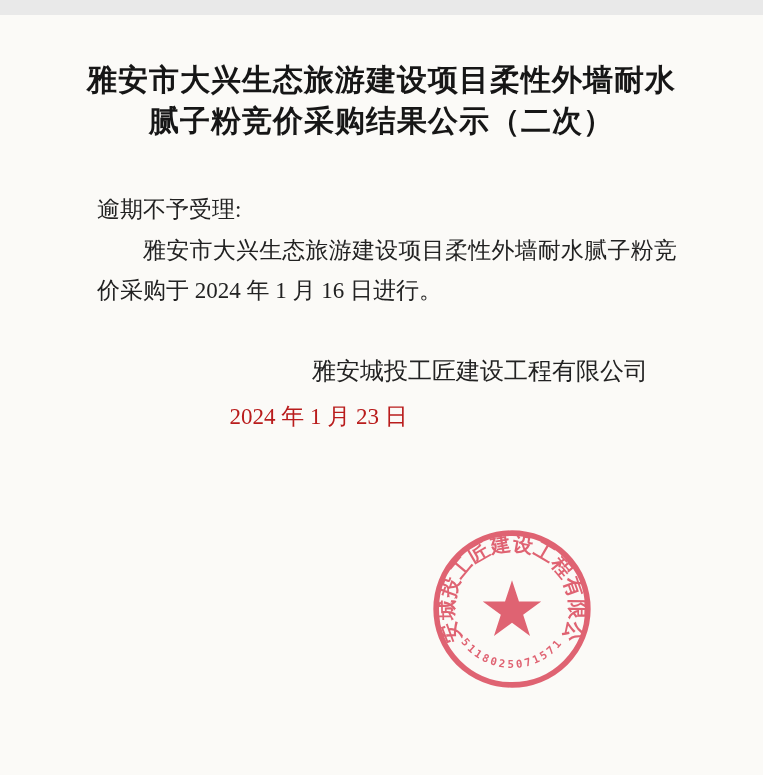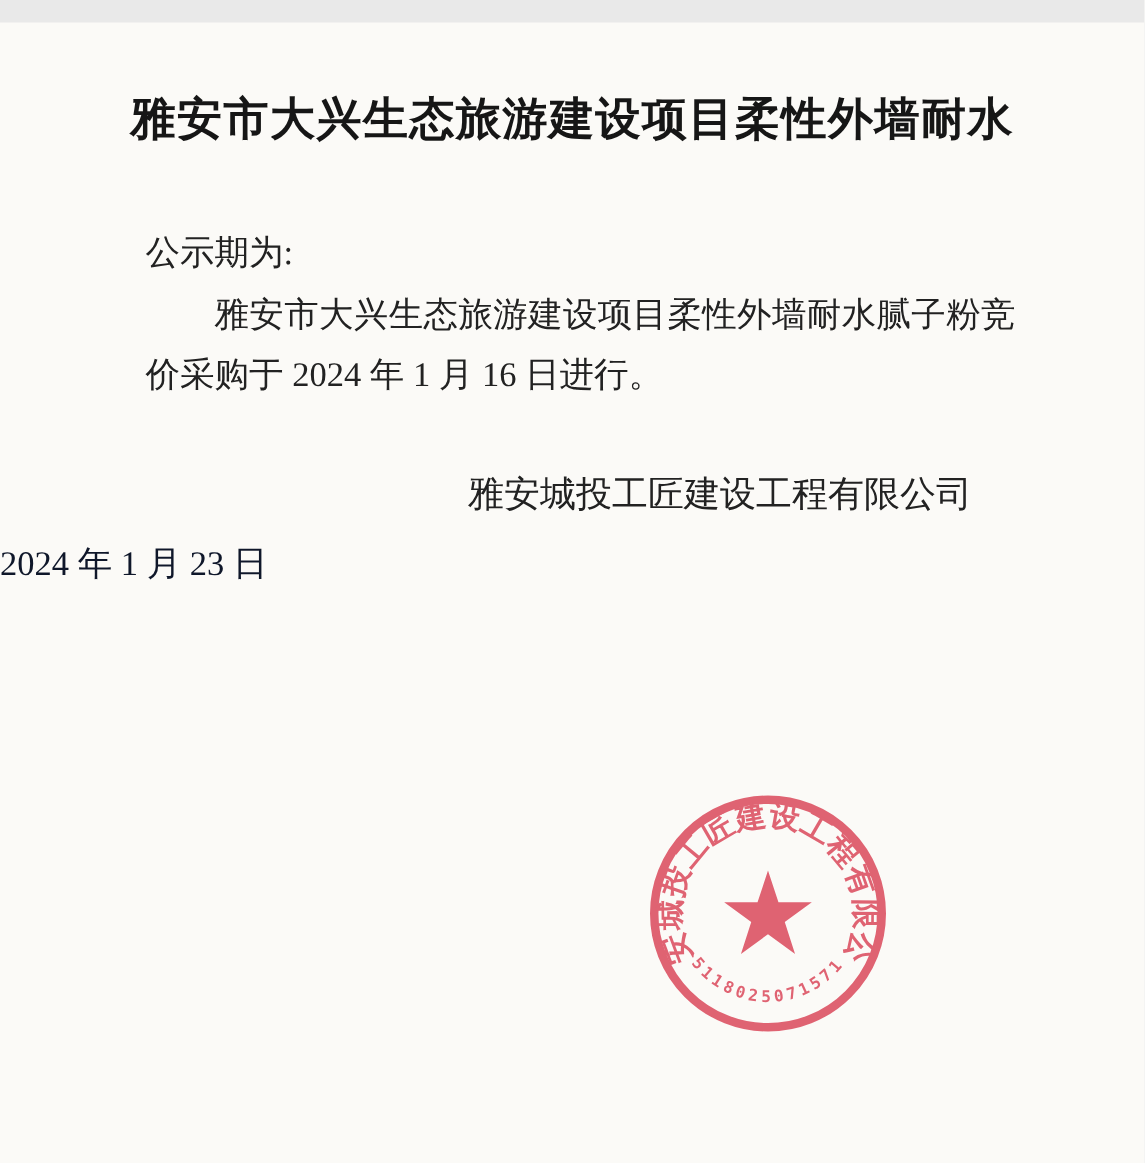--- a/index.html
+++ b/index.html
@@ -53,26 +53,26 @@
     z-index:2;
   }
   .company-line{
     text-align:right;
     padding-right:115px;
     font-size:24px;
     line-height:30px;
     color:#222;
   }
   .date-line{
-    text-align:left;
+    text-align:center;
     padding-right:126px;
     font-size:23px;
     line-height:28px;
     margin-top:17px;
-    color:#0f172a;
+    color:#b91c1c;
   }
   .stamp{
     position:absolute;
     left:430px;
     top:512px;
     width:164px;
     height:164px;
     mix-blend-mode:multiply;
     opacity:.88;
     z-index:3;
@@ -102,24 +102,25 @@
     letter-spacing:2.6px;
   }
 </style>
 </head>
 <body>
 
 <div class="page">
 
   <h1 class="doc-title">
     <span style="display:block">雅安市大兴生态旅游建设项目柔性外墙耐水</span>
+    <span style="display:block">腻子粉竞价采购结果公示（二次）</span>
   </h1>
 
   <div class="doc-body">
-    <p class="greeting">公示期为:</p>
+    <p class="greeting">逾期不予受理:</p>
     <p>雅安市大兴生态旅游建设项目柔性外墙耐水腻子粉竞价采购于 2024 年 1 月 16 日进行。</p>
   </div>
 
   <div class="signature-block">
     <div class="company-line">雅安城投工匠建设工程有限公司</div>
     <div class="date-line">2024 年 1 月 23 日</div>
   </div>
 
   <div class="stamp">
     <svg viewBox="0 0 160 160" xmlns="http://www.w3.org/2000/svg">

